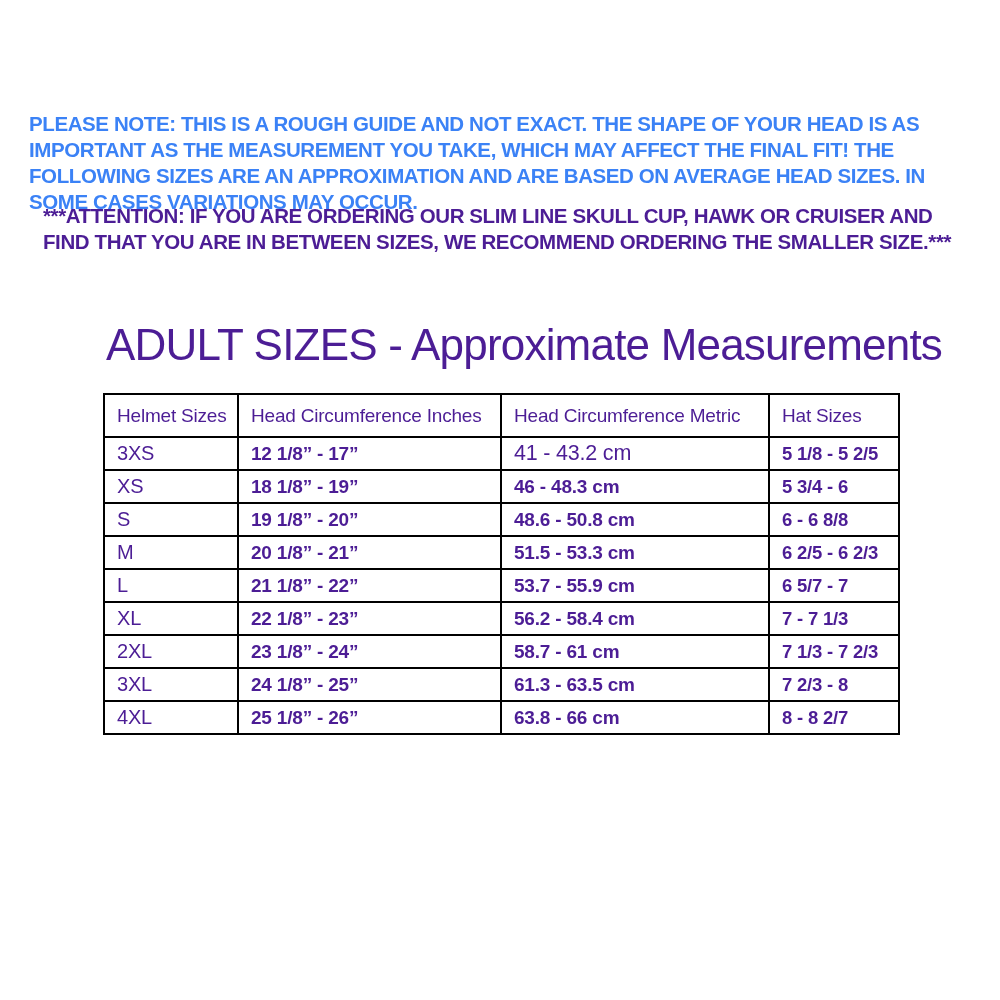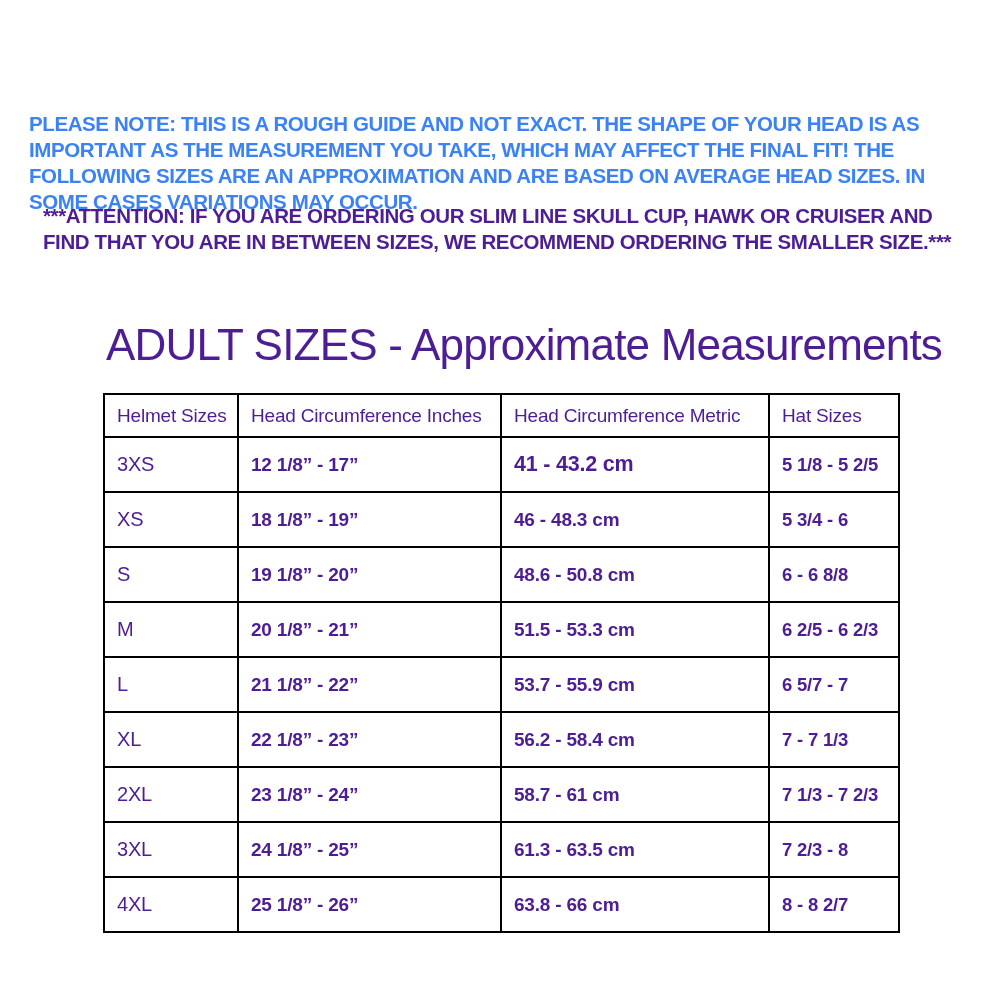--- a/index.html
+++ b/index.html
@@ -61,31 +61,31 @@
   table.size-table td {
     border: 2px solid #000000;
     text-align: left;
     vertical-align: middle;
     padding: 0 0 0 12px;
     letter-spacing: -0.2px;
     overflow: hidden;
     white-space: nowrap;
   }
   table.size-table thead tr { height: 43px; }
-  table.size-table tbody tr { height: 55px; }
+  table.size-table tbody tr { height: 33px; }
   col.c-helmet { width: 134px; }
   col.c-inches { width: 263px; }
   col.c-metric { width: 268px; }
   col.c-hat    { width: 130px; }
   th { font-size: 19px; font-weight: 400; }
   td.col-helmet { font-size: 20px;   font-weight: 400; }
   td.col-inches { font-size: 19px;   font-weight: 700; }
   td.col-metric { font-size: 19px;   font-weight: 700; }
   td.col-hat    { font-size: 18.5px; font-weight: 700; }
-  td.metric-emphasis { font-size: 21.5px; font-weight: 700; }
+  td.metric-emphasis { font-size: 21.5px; font-weight: 400; }
 </style>
 </head>
 <body>
 
 <div class="page">
 
   <p class="note-paragraph">PLEASE NOTE: THIS IS A ROUGH GUIDE AND NOT EXACT. THE SHAPE OF YOUR HEAD IS AS IMPORTANT AS THE MEASUREMENT YOU TAKE, WHICH MAY AFFECT THE FINAL FIT! THE FOLLOWING SIZES ARE AN APPROXIMATION AND ARE BASED ON AVERAGE HEAD SIZES. IN SOME CASES VARIATIONS MAY OCCUR.</p>
 
   <p class="attention-paragraph">***ATTENTION: IF YOU ARE ORDERING OUR SLIM LINE SKULL CUP, HAWK OR CRUISER AND FIND THAT YOU ARE IN BETWEEN SIZES, WE RECOMMEND ORDERING THE SMALLER SIZE.***</p>
 

